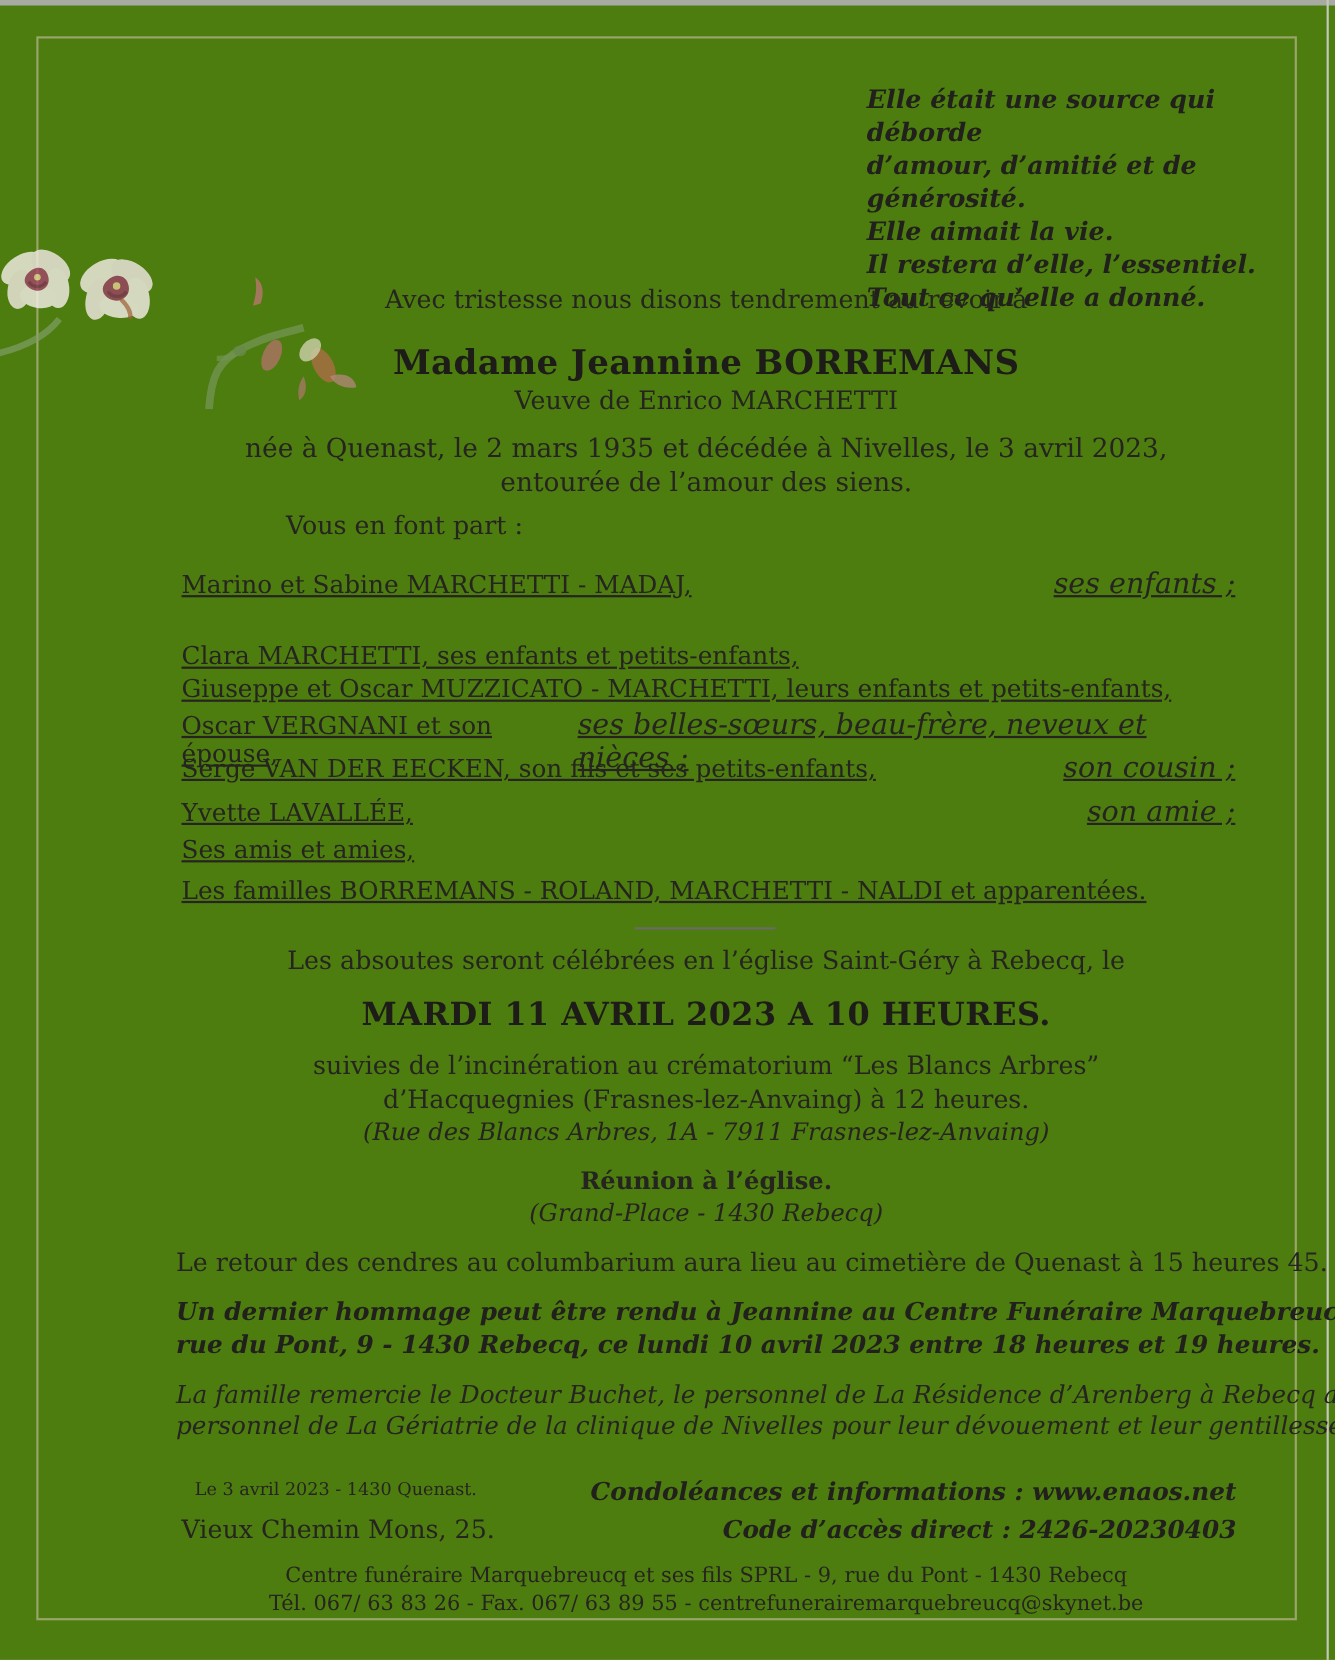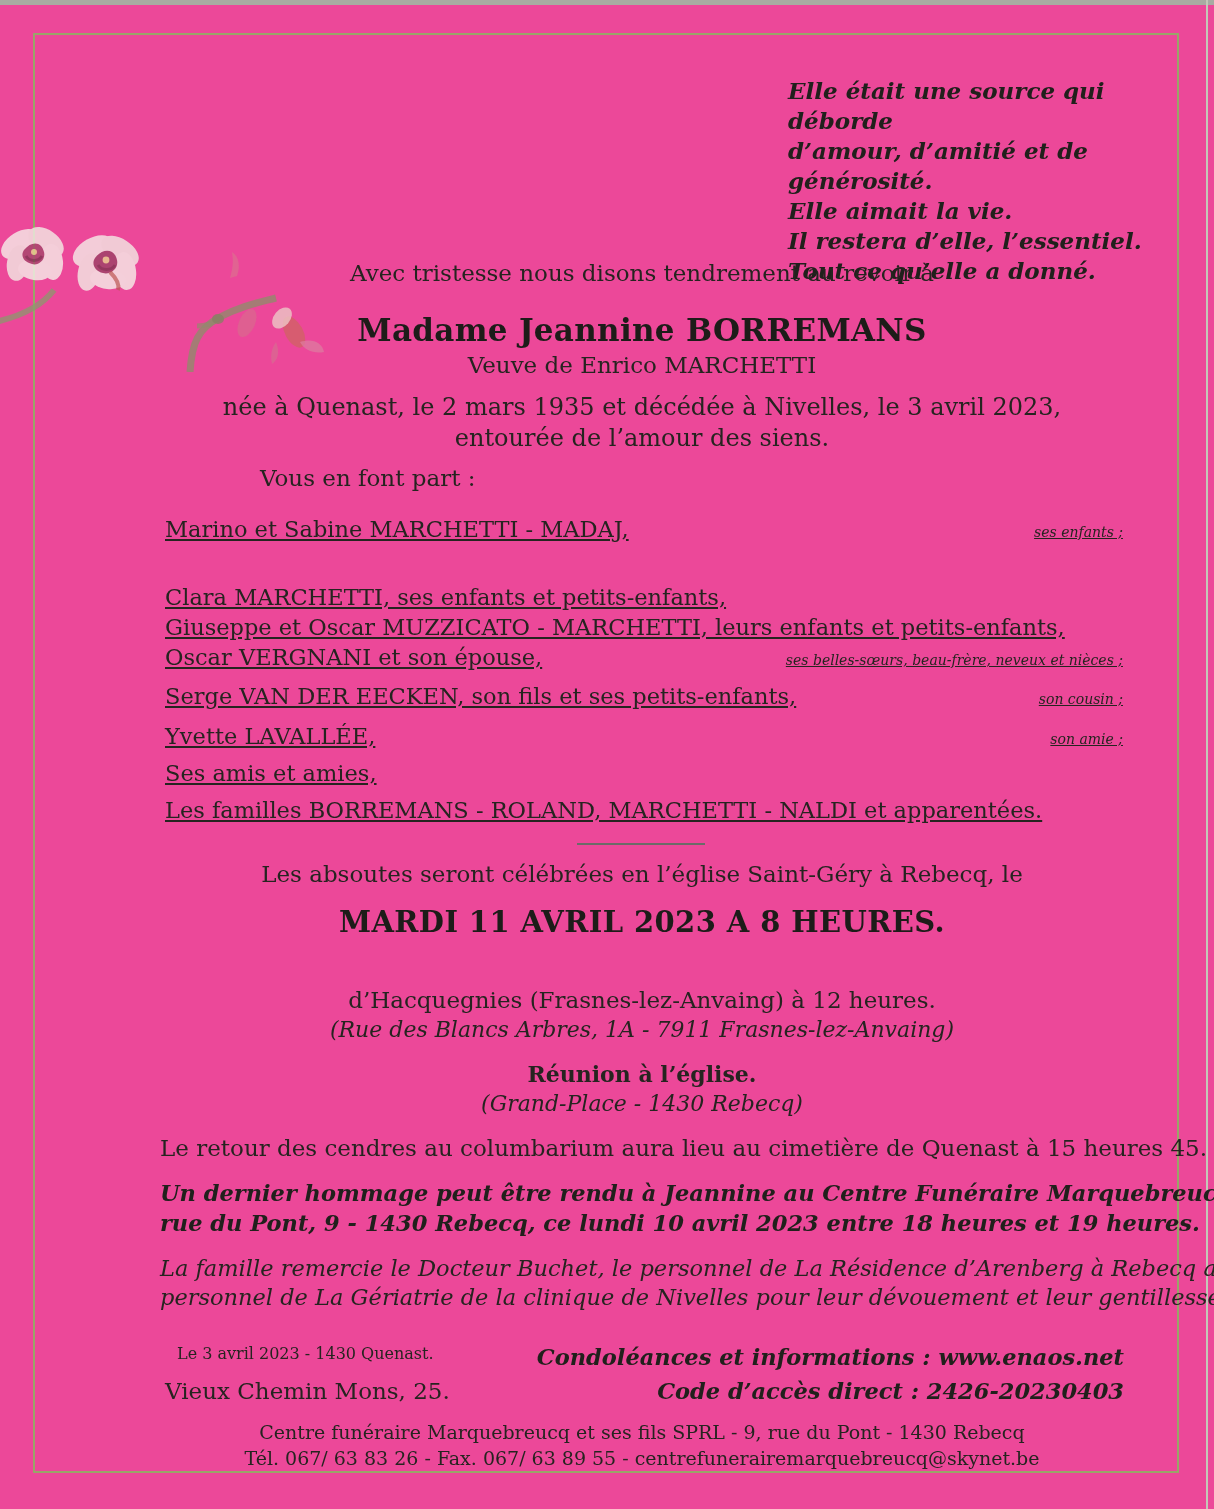--- a/index.html
+++ b/index.html
@@ -7,21 +7,21 @@
   html, body { margin: 0; padding: 0; }
   body {
     width: 1214px; height: 1509px;
     background: #ffffff;
     font-family: "DejaVu Serif", "Liberation Serif", serif;
     color: #262420;
   }
   .sheet {
     position: relative;
     width: 1214px; height: 1509px;
-    background: #ec4899;
+    background: #4d7c0f;
     overflow: hidden;
   }
   
   .scan-top-edge {
     position: absolute; top: 0; left: 0; width: 100%; height: 5px;
     background: #a8aba2;
   }
   .scan-right-edge {
     position: absolute; top: 0; left: 1206px; width: 2px; height: 100%;
     background: #c3c7b8;
@@ -47,21 +47,21 @@
   .widow        { top: 352px; font-size: 23px; }
   .birth1       { top: 393px; font-size: 24px; }
   .birth2       { top: 424px; font-size: 24px; }
   .part-label   { left: 260px; top: 465px; font-size: 23px; }
   .family-row {
     position: absolute; left: 165px; width: 958px;
     display: flex; justify-content: space-between; align-items: baseline;
     font-size: 22.5px;
     text-decoration: underline;
   }
-  .family-row .rel { font-style: italic; font-size: 14px; }
+  .family-row .rel { font-style: italic; font-size: 26px; }
   .r0 { top: 516px; } .r1 { top: 553px; } .r2 { top: 584px; }
   .r3 { top: 614px; } .r4 { top: 644px; } .r5 { top: 683px; }
   .r6 { top: 723px; } .r7 { top: 760px; } .r8 { top: 797px; }
   .divider {
     position: absolute; left: 577px; top: 843px; width: 128px; height: 0;
     border-top: 2px solid #6b6b68;
   }
   .absoutes     { top: 861px; font-size: 23px; }
   .bigdate      { top: 905px; font-size: 29px; font-weight: bold; letter-spacing: .4px; color: #1d1c19; }
   .cremation1   { top: 956px; font-size: 23px; }
@@ -182,21 +182,22 @@
     <span class="rel"></span>
   </div>
   <div class="family-row r8">
     <span>Les familles BORREMANS - ROLAND, MARCHETTI - NALDI et apparentées.</span>
     <span class="rel"></span>
   </div>
 
   <div class="divider"></div>
 
   <div class="line centered absoutes">Les absoutes seront célébrées en l’église Saint-Géry à Rebecq, le</div>
-  <div class="line centered bigdate">MARDI 11 AVRIL 2023 A 8 HEURES.</div>
+  <div class="line centered bigdate">MARDI 11 AVRIL 2023 A 10 HEURES.</div>
+  <div class="line centered cremation1">suivies de l’incinération au crématorium “Les Blancs Arbres”</div>
   <div class="line centered cremation2">d’Hacquegnies (Frasnes-lez-Anvaing) à 12 heures.</div>
   <div class="line centered cremaddr">(Rue des Blancs Arbres, 1A - 7911 Frasnes-lez-Anvaing)</div>
   <div class="line centered meeting">Réunion à l’église.</div>
   <div class="line centered meetaddr">(Grand-Place - 1430 Rebecq)</div>
   <div class="line centered ashes">Le retour des cendres au columbarium aura lieu au cimetière de Quenast à 15 heures 45.</div>
 
   <div class="line centered tribute1">Un dernier hommage peut être rendu à Jeannine au Centre Funéraire Marquebreucq,</div>
   <div class="line centered tribute2">rue du Pont, 9 - 1430 Rebecq, ce lundi 10 avril 2023 entre 18 heures et 19 heures.</div>
 
   <div class="line centered thanks1">La famille remercie le Docteur Buchet, le personnel de La Résidence d’Arenberg à Rebecq ainsi que le</div>

